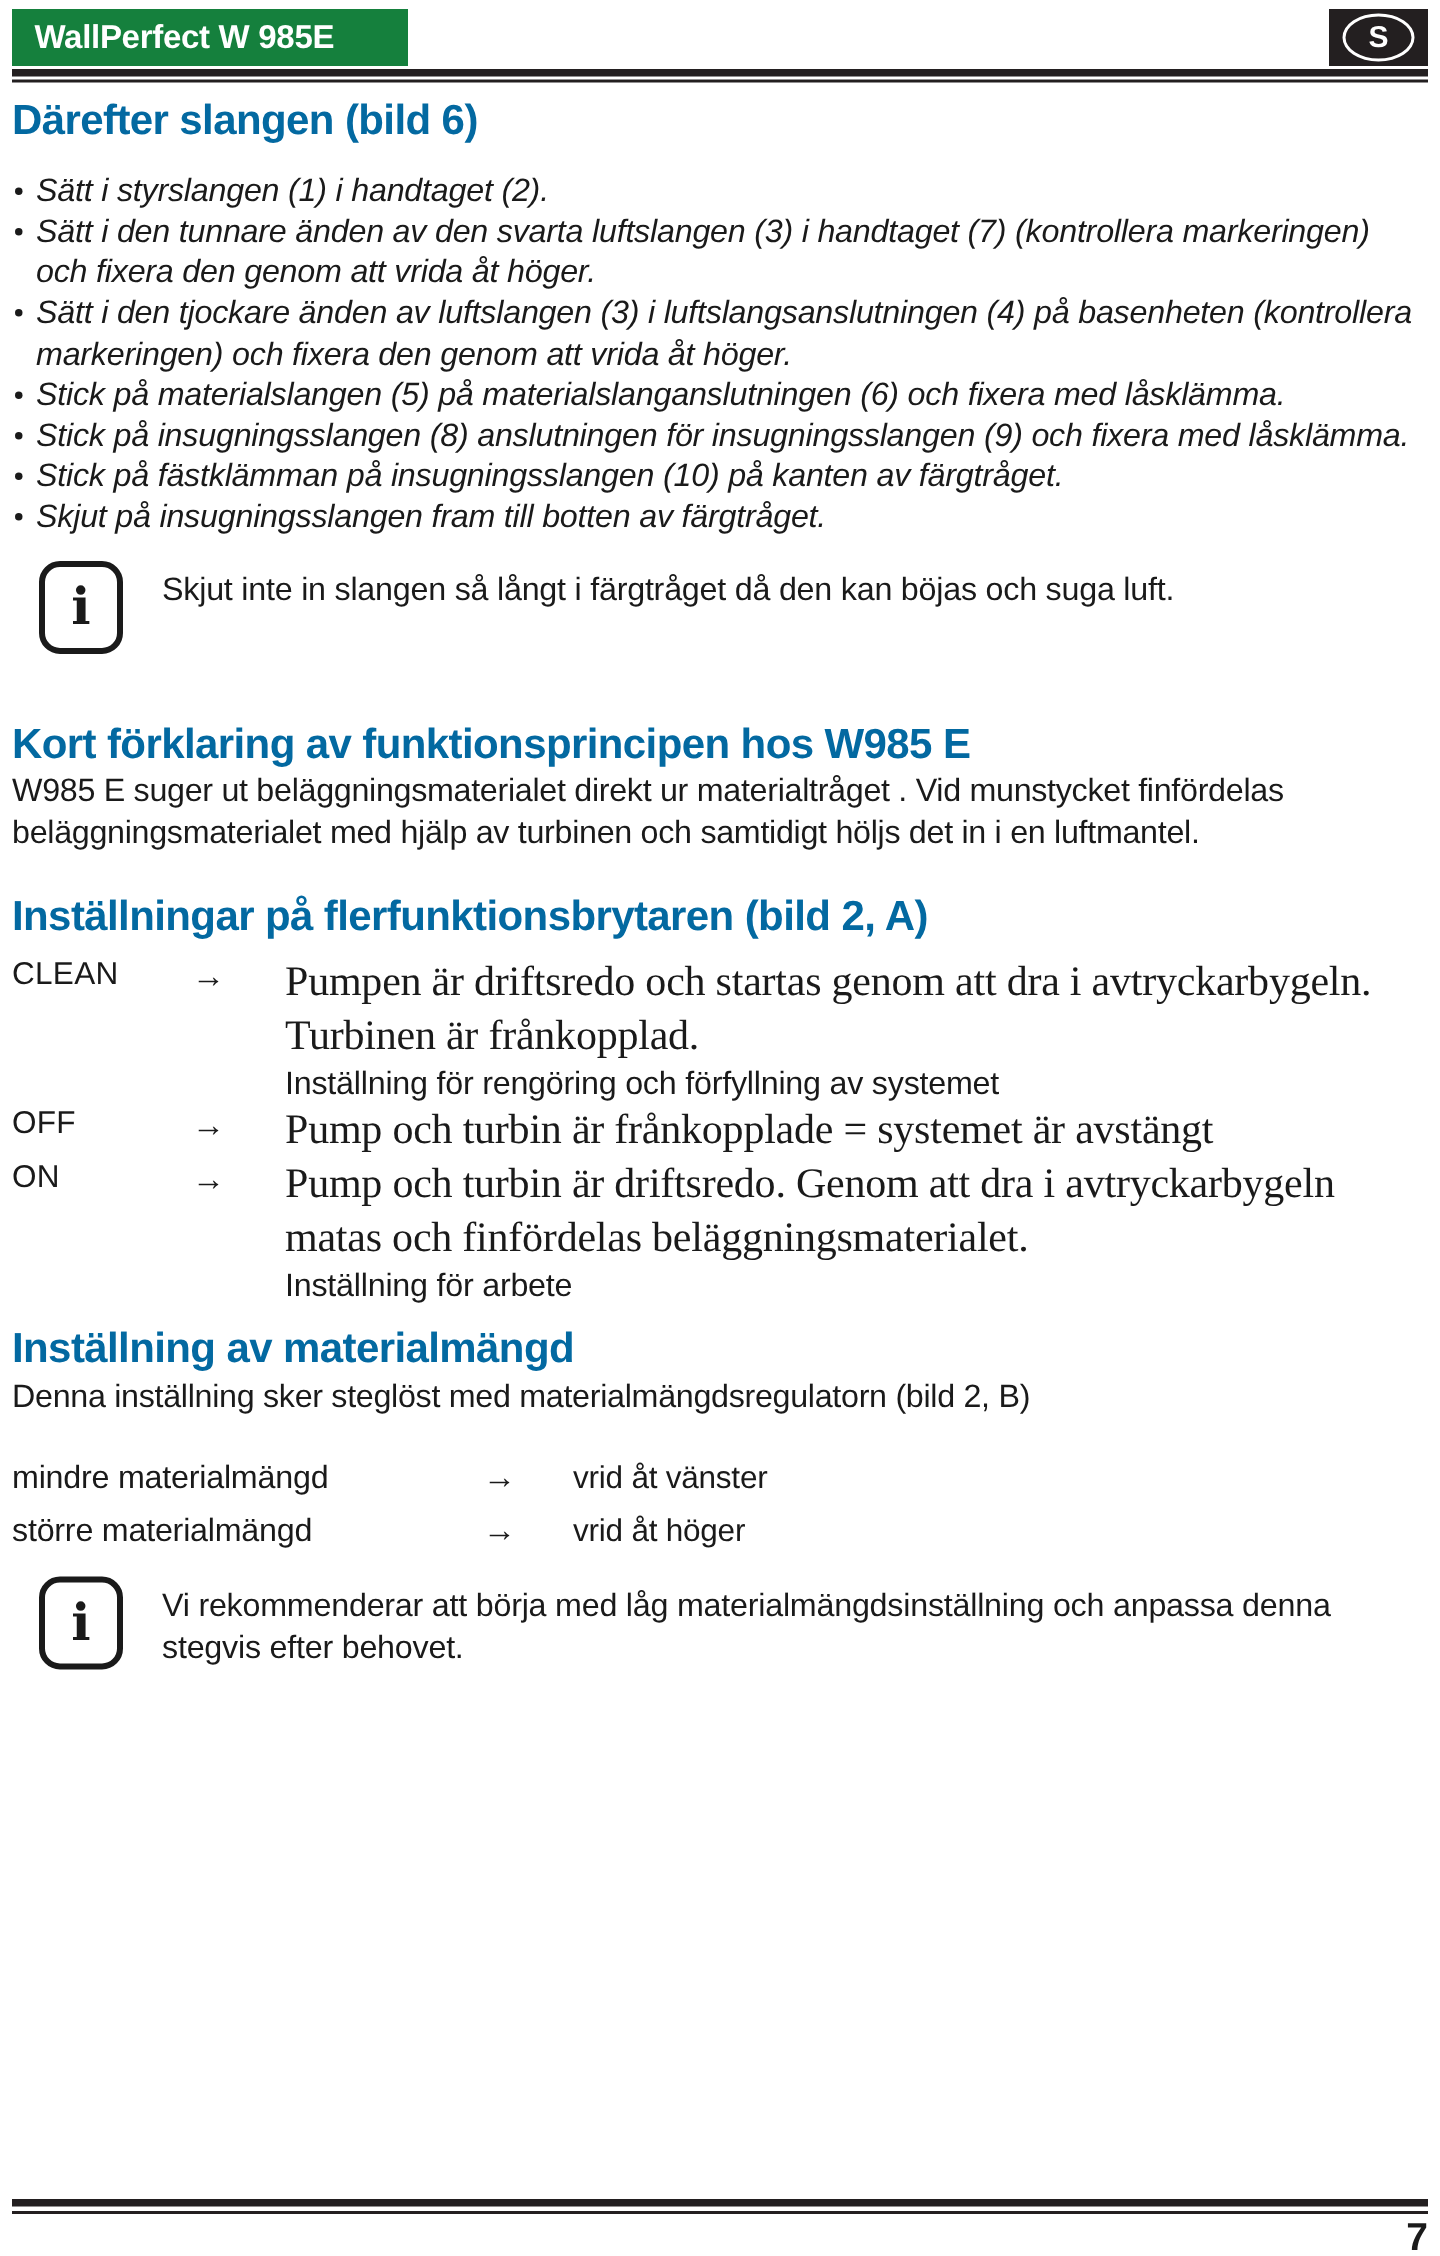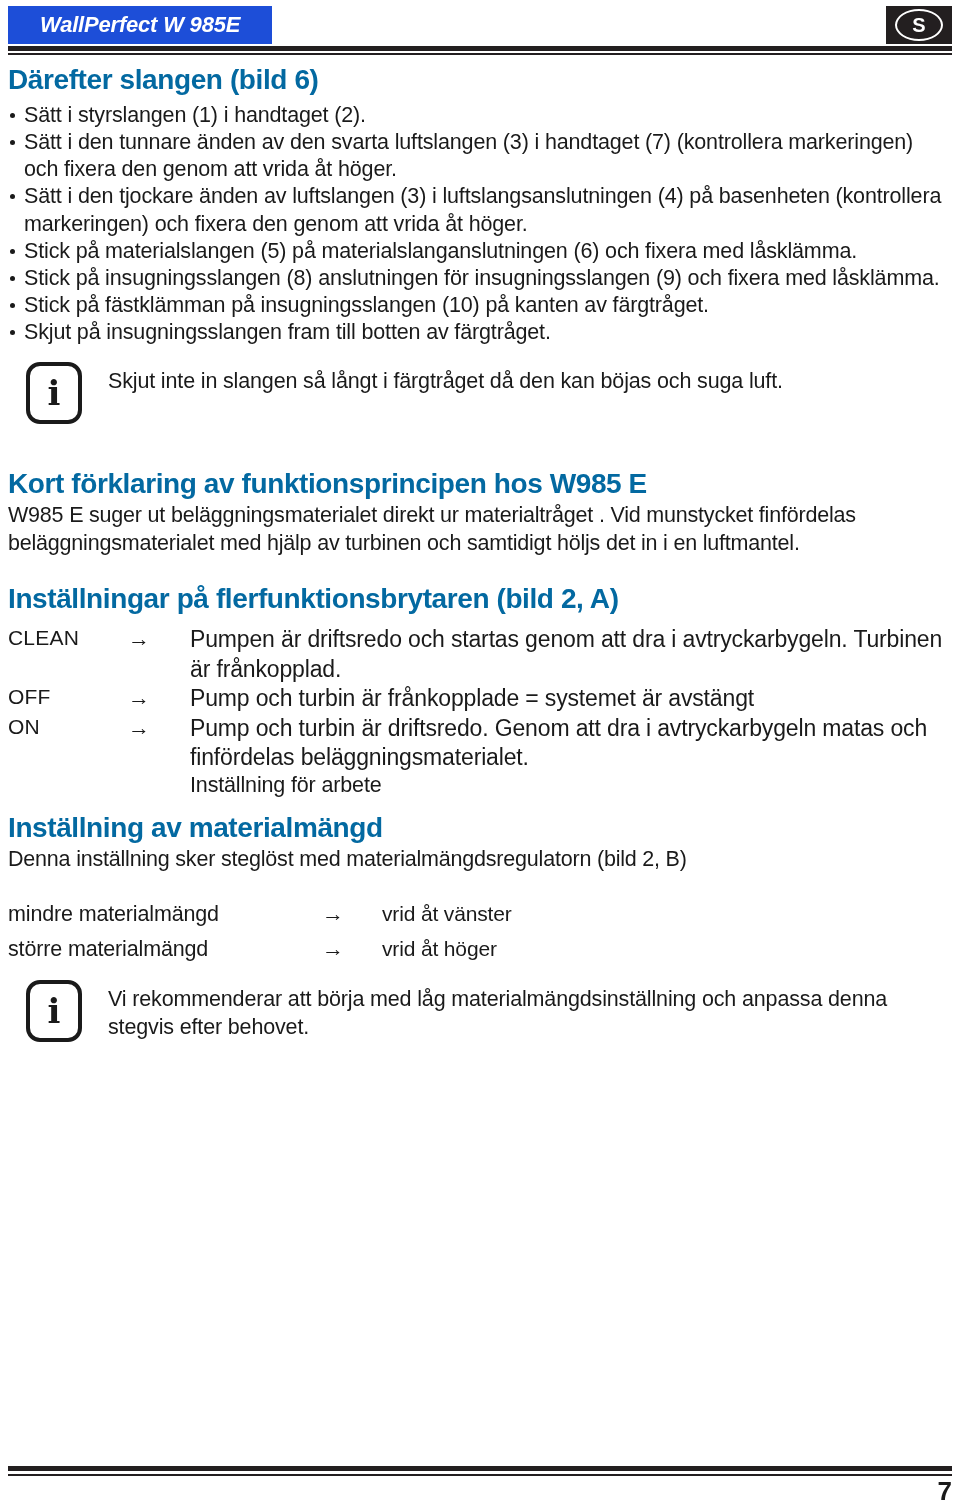--- a/index.html
+++ b/index.html
@@ -28,26 +28,25 @@
     position: absolute;
     left: 0; top: 0;
     width: 960px;
     height: 56px;
   }
   .header-title-bar {
     position: absolute;
     left: 8px; top: 6px;
     width: 264px;
     height: 38px;
-    background: #1d4ed8;
+    background: #15803d;
     display: flex;
     align-items: center;
-    padding-left: 32px;
+    padding-left: 15px;
     box-sizing: border-box;
-    font-style: italic;
   }
   .header-title-text {
     color: #ffffff;
     font-size: 22px;
     font-weight: bold;
     letter-spacing: -0.2px;
     white-space: nowrap;
   }
   .header-badge {
     position: absolute;
@@ -101,23 +100,24 @@
   h1.section-heading {
     font-size: 28px;
     font-weight: bold;
     margin: 0;
     letter-spacing: -0.4px;
     line-height: 1.15;
     color: #0369a1;
   }
 
   .bullet-list {
-    margin: 6px 0 0 0;
+    margin: 18px 0 0 0;
     padding: 0;
     list-style: none;
+    font-style: italic;
   }
   .bullet-list li {
     position: relative;
     padding-left: 16px;
     font-size: 21.5px;
     line-height: 1.26;
     margin: 0 0 0 0;
     letter-spacing: -0.15px;
   }
   .bullet-list li::before {
@@ -191,23 +191,24 @@
     line-height: 1.28;
     letter-spacing: 0.2px;
   }
   .settings-arrow {
     flex: 0 0 62px;
     font-size: 22px;
     line-height: 1.28;
   }
   .settings-desc {
     flex: 1 1 auto;
-    font-size: 23px;
-    line-height: 1.28;
-    letter-spacing: -0.15px;
+    font-size: 28px;
+    line-height: 1.28;
+    letter-spacing: -0.15px;
+    font-family: Liberation Serif, serif;
   }
   .settings-desc-extra {
     font-size: 21.5px;
     line-height: 1.28;
     letter-spacing: -0.15px;
     margin-left: 182px;
   }
 
   
   .amount-table {
@@ -313,20 +314,21 @@
 
     <h1 class="section-heading">Inställningar på flerfunktionsbrytaren (bild 2, A)</h1>
 
     <div class="settings-table">
 
       <div class="settings-row">
         <div class="settings-label">CLEAN</div>
         <div class="settings-arrow">→</div>
         <div class="settings-desc">Pumpen är driftsredo och startas genom att dra i avtryckarbygeln. Turbinen är frånkopplad.</div>
       </div>
+      <div class="settings-desc-extra">Inställning för rengöring och förfyllning av systemet</div>
 
       <div class="settings-row">
         <div class="settings-label">OFF</div>
         <div class="settings-arrow">→</div>
         <div class="settings-desc">Pump och turbin är frånkopplade = systemet är avstängt</div>
       </div>
 
       <div class="settings-row">
         <div class="settings-label">ON</div>
         <div class="settings-arrow">→</div>

